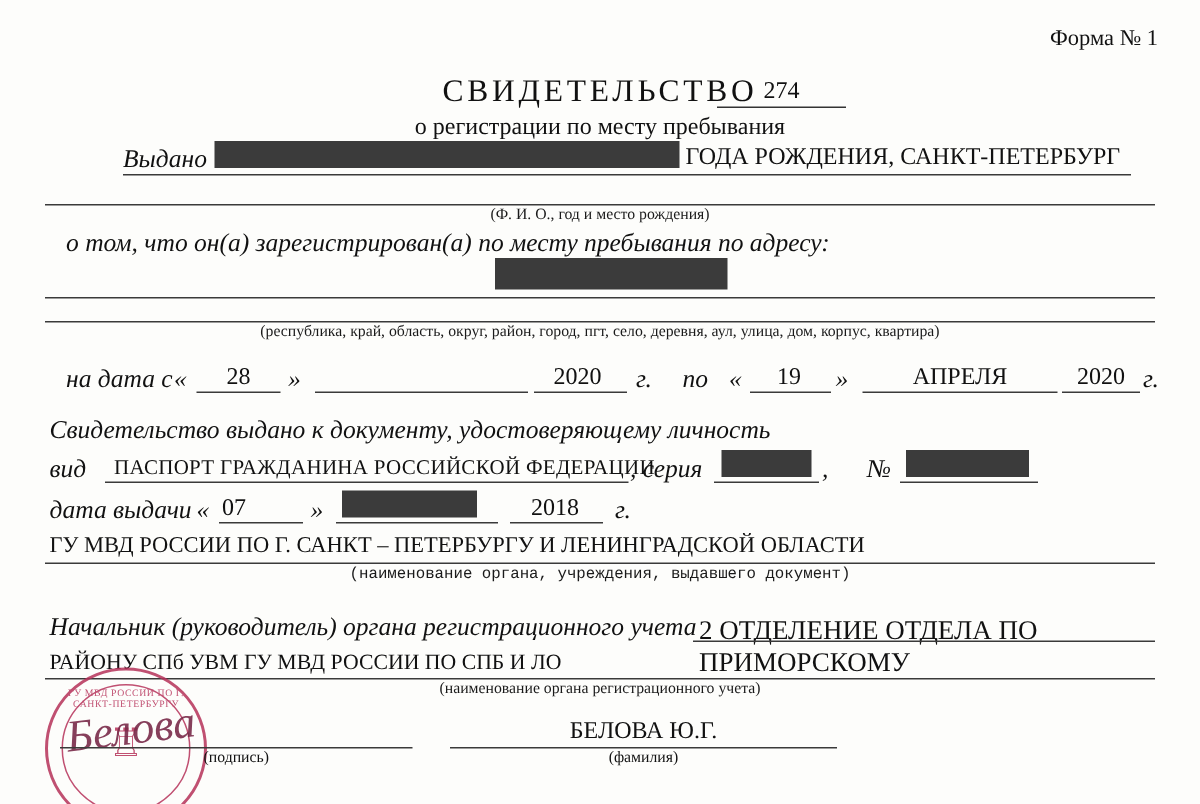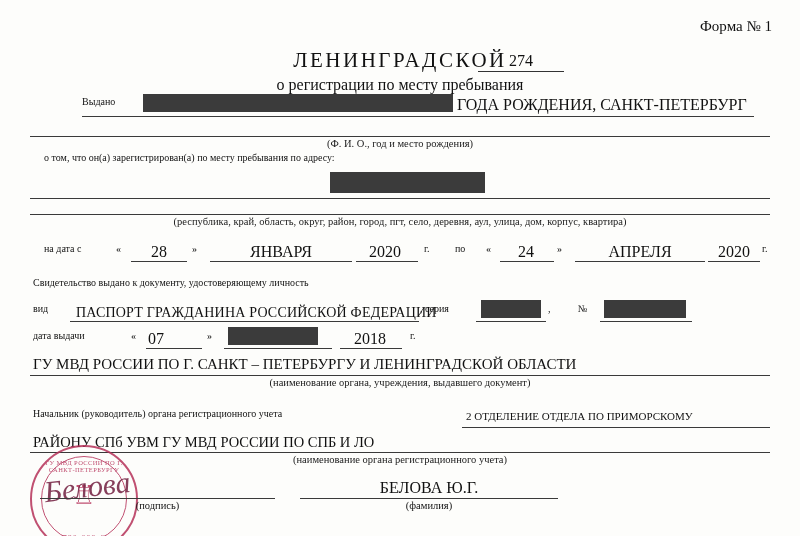--- a/index.html
+++ b/index.html
@@ -67,21 +67,21 @@
   }
 
   .hint {
     position: absolute;
     left: 0; right: 0;
     text-align: center;
     font-size: 10.5px;
     color: #1a1a1a;
   }
 
-  .lbl { position: absolute; font-size: 10px; }
+  .lbl { position: absolute; font-size: 17px; font-style: italic; }
   .val { position: absolute; font-size: 16px; }
   .val-small { position: absolute; font-size: 14px; }
 
   .stamp {
     position: absolute;
     left: 30px;
     top: 445px;
     width: 104px;
     height: 104px;
     border: 2.5px solid #b6325a;
@@ -135,21 +135,21 @@
   }
 </style>
 </head>
 <body>
 
 <div class="page">
 
   <div class="form-no">Форма № 1</div>
 
   <div class="title">
-    <span class="title-inner">ЛЕНИНГРАДСКОЙ</span>
+    <span class="title-inner">СВИДЕТЕЛЬСТВО</span>
   </div>
   <div class="cert-number">274</div>
 
   <div class="subtitle">о регистрации по месту пребывания</div>
 
   <div class="lbl" style="left:82px; top:96px;">Выдано</div>
   <div class="redact" style="left:143px; top:94px; width:310px; height:18px;"></div>
   <div class="val" style="left:457px; top:96px;">ГОДА РОЖДЕНИЯ, САНКТ-ПЕТЕРБУРГ</div>
   <div class="line" style="left:82px; top:116px; width:672px;"></div>
 
@@ -161,28 +161,27 @@
   <div class="redact" style="left:330px; top:172px; width:155px; height:21px;"></div>
   <div class="line" style="left:30px; top:198px; width:740px;"></div>
   <div class="line" style="left:30px; top:214px; width:740px;"></div>
   <div class="hint" style="top:216px;">(республика, край, область, округ, район, город, пгт, село, деревня, аул, улица, дом, корпус, квартира)</div>
 
   <div class="lbl" style="left:44px; top:243px;">на дата с</div>
   <div class="lbl" style="left:116px; top:243px;">«</div>
   <div class="val" style="left:139px; top:243px; width:40px; text-align:center;">28</div>
   <div class="line" style="left:131px; top:261px; width:56px;"></div>
   <div class="lbl" style="left:192px; top:243px;">»</div>
-  <div class="val" style="left:216px; top:243px; width:130px; text-align:center;">ЯНВАРЯ</div>
   <div class="line" style="left:210px; top:261px; width:142px;"></div>
   <div class="val" style="left:352px; top:243px; width:66px; text-align:center;">2020</div>
   <div class="line" style="left:356px; top:261px; width:62px;"></div>
   <div class="lbl" style="left:424px; top:243px;">г.</div>
   <div class="lbl" style="left:455px; top:243px;">по</div>
   <div class="lbl" style="left:486px; top:243px;">«</div>
-  <div class="val" style="left:506px; top:243px; width:40px; text-align:center;">24</div>
+  <div class="val" style="left:506px; top:243px; width:40px; text-align:center;">19</div>
   <div class="line" style="left:500px; top:261px; width:54px;"></div>
   <div class="lbl" style="left:557px; top:243px;">»</div>
   <div class="val" style="left:580px; top:243px; width:120px; text-align:center;">АПРЕЛЯ</div>
   <div class="line" style="left:575px; top:261px; width:130px;"></div>
   <div class="val" style="left:706px; top:243px; width:56px; text-align:center;">2020</div>
   <div class="line" style="left:708px; top:261px; width:52px;"></div>
   <div class="lbl" style="left:762px; top:243px;">г.</div>
 
   <div class="lbl" style="left:33px; top:277px;">Свидетельство выдано к документу, удостоверяющему личность</div>
 
@@ -203,24 +202,24 @@
   <div class="line" style="left:146px; top:348px; width:56px;"></div>
   <div class="lbl" style="left:207px; top:330px;">»</div>
   <div class="redact" style="left:228px; top:327px; width:90px; height:18px;"></div>
   <div class="line" style="left:224px; top:348px; width:108px;"></div>
   <div class="val" style="left:340px; top:330px; width:60px; text-align:center;">2018</div>
   <div class="line" style="left:340px; top:348px; width:62px;"></div>
   <div class="lbl" style="left:410px; top:330px;">г.</div>
 
   <div class="val-small" style="left:33px; top:356px; font-size:15px;">ГУ  МВД  РОССИИ  ПО  Г. САНКТ – ПЕТЕРБУРГУ  И  ЛЕНИНГРАДСКОЙ ОБЛАСТИ</div>
   <div class="line" style="left:30px; top:375px; width:740px;"></div>
-  <div class="hint" style="top:377px;">(наименование органа, учреждения, выдавшего документ)</div>
+  <div class="hint" style="top:377px;font-family:Liberation Mono, monospace;">(наименование органа, учреждения, выдавшего документ)</div>
 
   <div class="lbl" style="left:33px; top:408px;">Начальник (руководитель) органа регистрационного учета</div>
-  <div class="val-small" style="left:466px; top:410px; font-size:11px;">2 ОТДЕЛЕНИЕ ОТДЕЛА  ПО ПРИМОРСКОМУ</div>
+  <div class="val-small" style="left:466px; top:410px; font-size:18px;">2 ОТДЕЛЕНИЕ ОТДЕЛА  ПО ПРИМОРСКОМУ</div>
   <div class="line" style="left:462px; top:427px; width:308px;"></div>
   <div class="val-small" style="left:33px; top:434px; font-size:14.5px;">РАЙОНУ  СПб  УВМ  ГУ  МВД  РОССИИ  ПО  СПБ  И  ЛО</div>
   <div class="line" style="left:30px; top:452px; width:740px;"></div>
   <div class="hint" style="top:454px;">(наименование органа регистрационного учета)</div>
 
   <div class="stamp">
     <div class="stamp-top">ГУ МВД РОССИИ ПО Г. САНКТ-ПЕТЕРБУРГУ</div>
     <div class="eagle">♖</div>
     <div class="stamp-bottom">780-029-6</div>
   </div>

